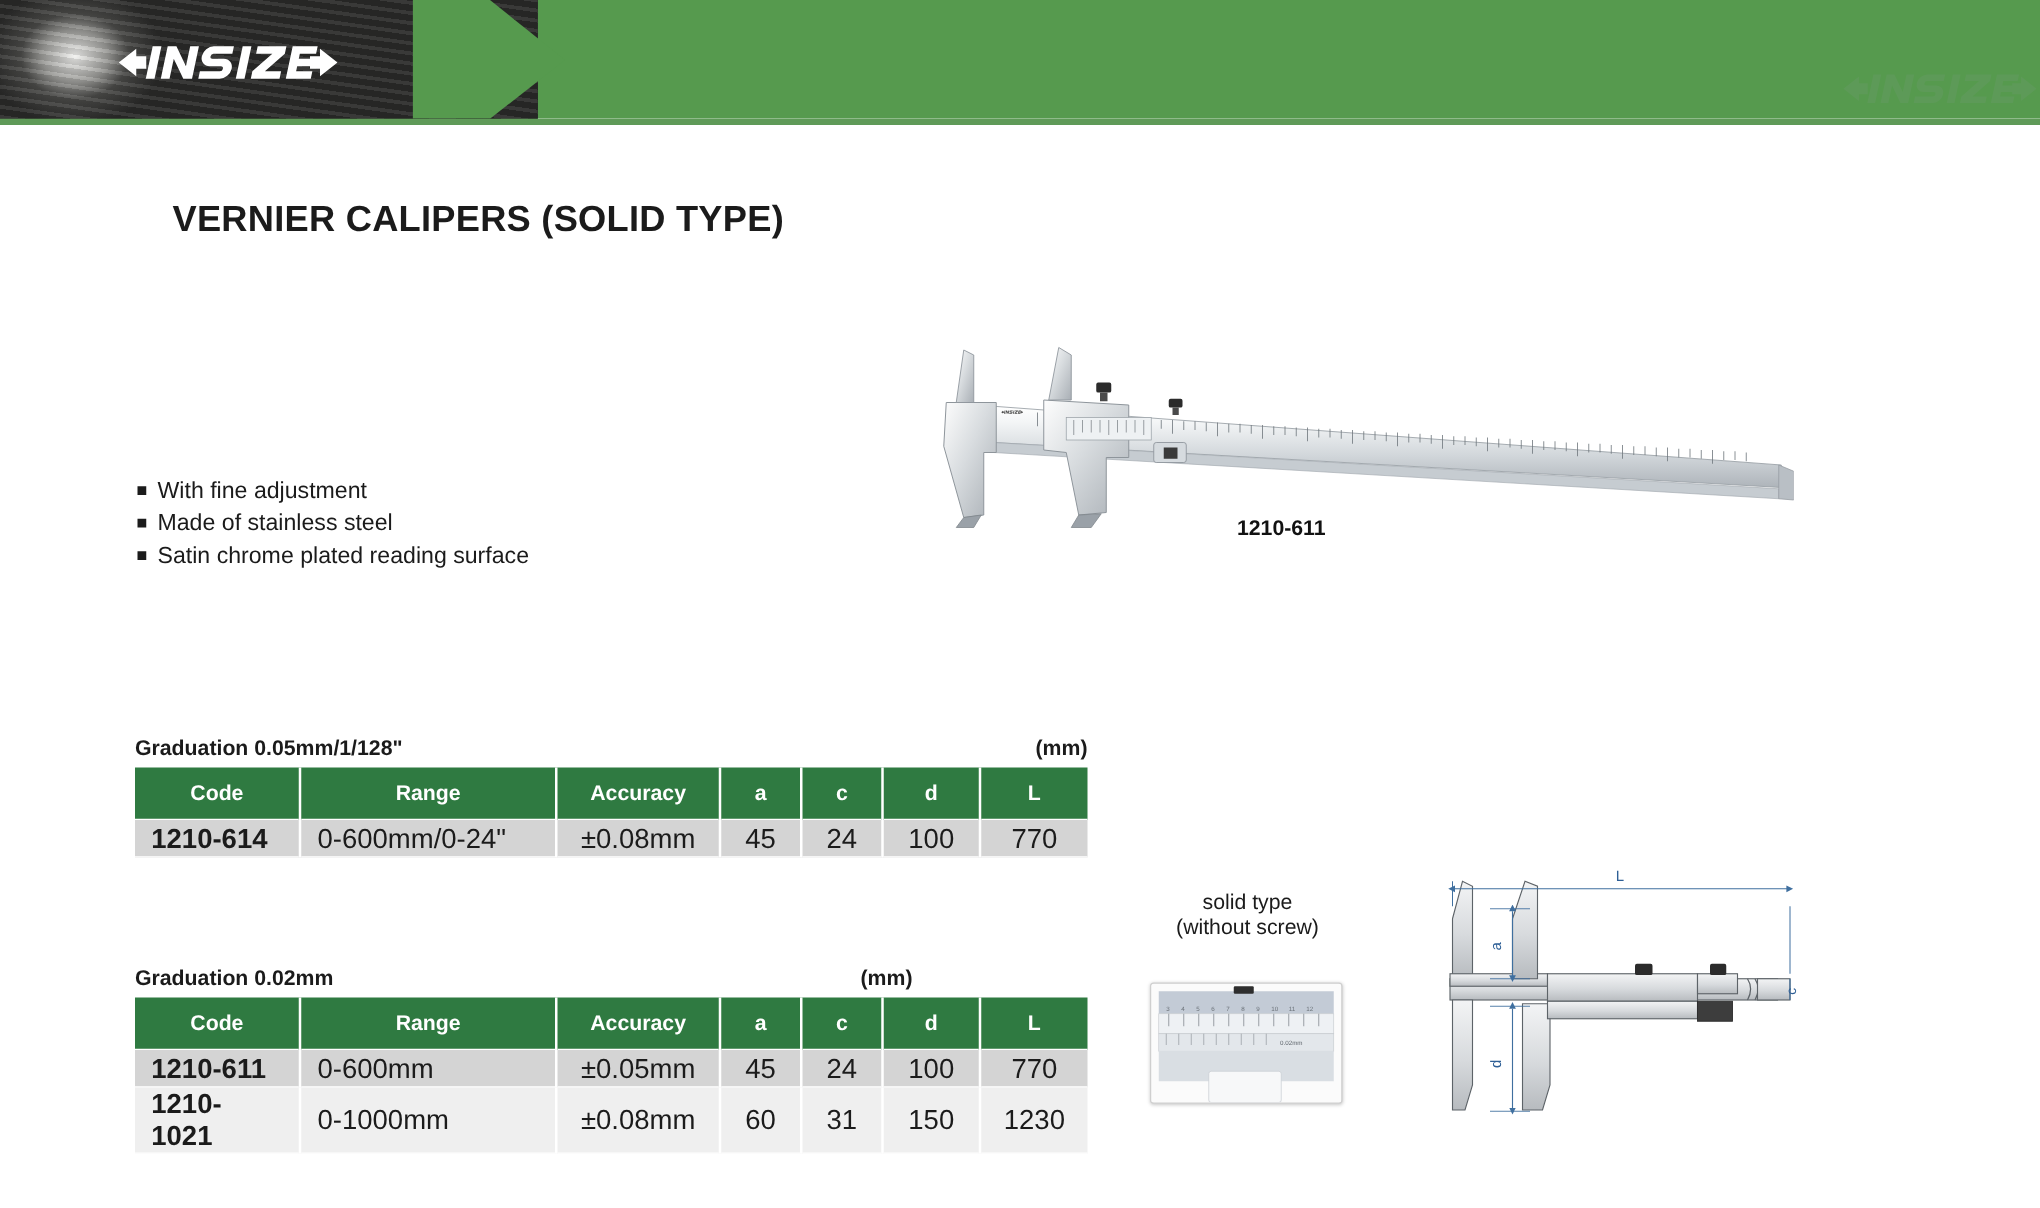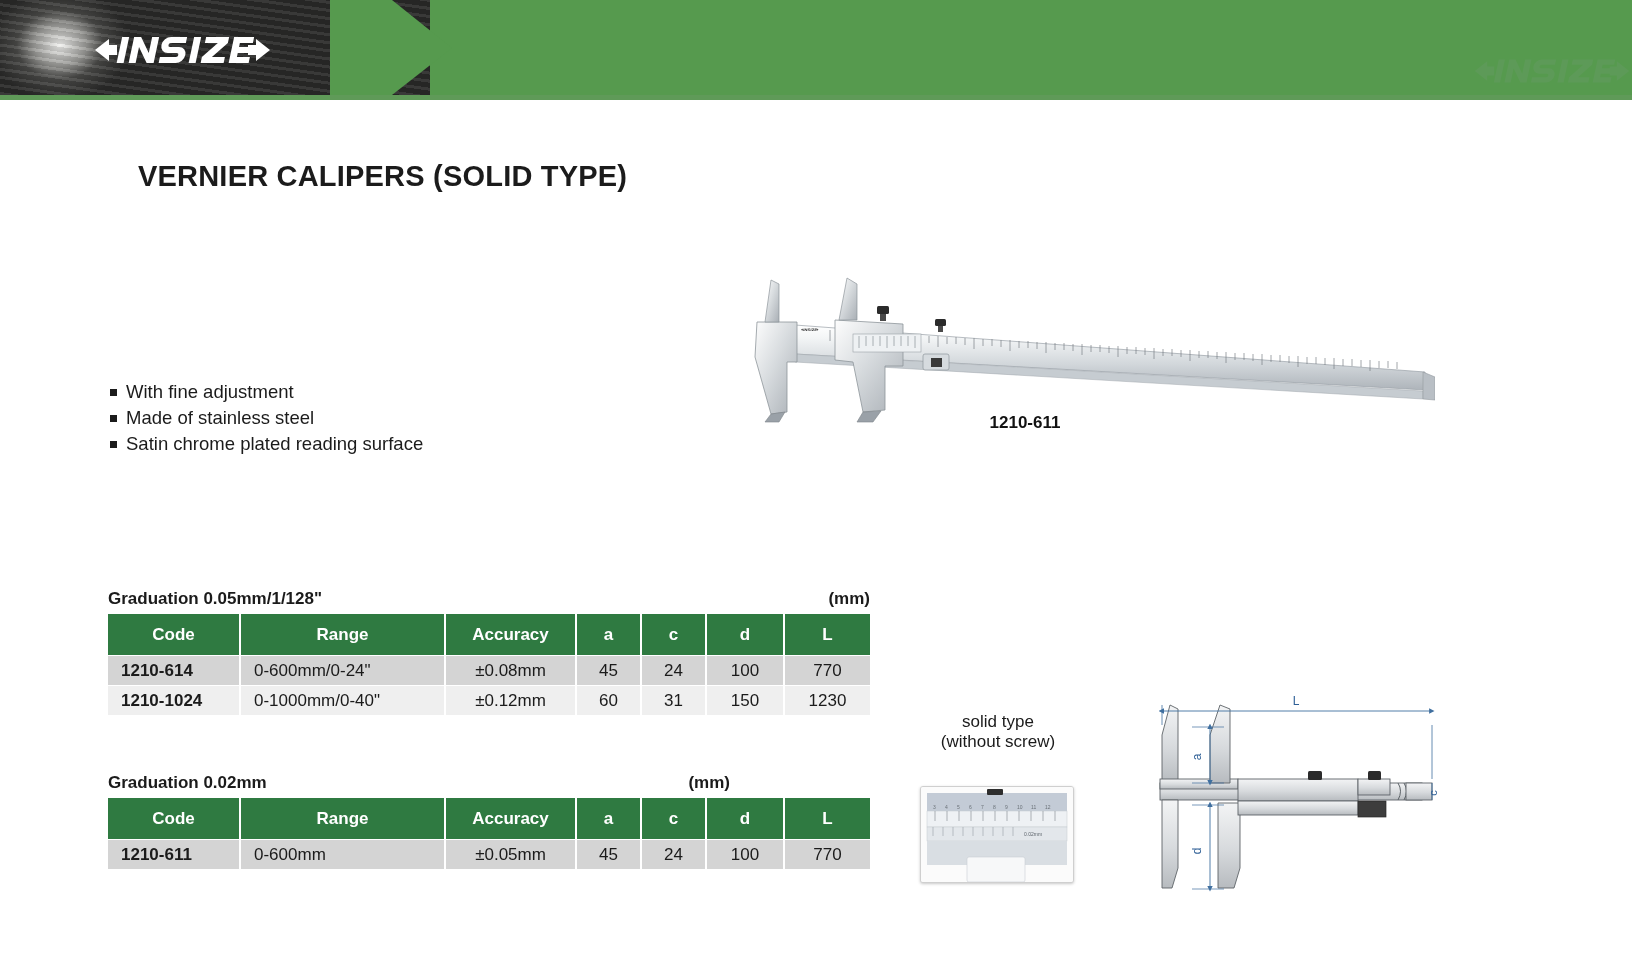--- a/index.html
+++ b/index.html
@@ -158,21 +158,21 @@
     font-weight: bold;
     height: 29px;
     text-align: center;
     padding: 6px 13px;
     border-right: 2px solid #ffffff;
     border-bottom: 1px solid #ffffff;
   }
   table.spec th.num { text-align: center; padding: 0; }
   table.spec th:last-child { border-right: none; }
   table.spec td {
-    font-size: 17px;
+    font-size: 22px;
     height: 29px;
     padding: 0 13px;
     border-right: 2px solid #ffffff;
     border-bottom: 1px solid #ffffff;
     color: #1b1b1b;
   }
   table.spec td.num { text-align: center; padding: 0; }
   table.spec td:last-child { border-right: none; }
   table.spec td.code { font-weight: bold; }
   table.spec tr.r-odd td { background: #d4d4d4; }
@@ -451,29 +451,20 @@
     <tbody>
       <tr class="r-odd">
         <td class="code">1210-614</td>
         <td>0-600mm/0-24"</td>
         <td class="num">±0.08mm</td>
         <td class="num">45</td>
         <td class="num">24</td>
         <td class="num">100</td>
         <td class="num">770</td>
       </tr>
-      <tr class="r-even">
-        <td class="code">1210-1024</td>
-        <td>0-1000mm/0-40"</td>
-        <td class="num">±0.12mm</td>
-        <td class="num">60</td>
-        <td class="num">31</td>
-        <td class="num">150</td>
-        <td class="num">1230</td>
-      </tr>
     </tbody>
   </table>
 </div>
 
 <div class="table-block t2">
   <div class="table-caption-row">
     <span>Graduation 0.02mm</span>
     <span>(mm)</span>
   </div>
   <table class="spec">
@@ -499,20 +490,29 @@
     </thead>
     <tbody>
       <tr class="r-odd">
         <td class="code">1210-611</td>
         <td>0-600mm</td>
         <td class="num">±0.05mm</td>
         <td class="num">45</td>
         <td class="num">24</td>
         <td class="num">100</td>
         <td class="num">770</td>
+      </tr>
+      <tr class="r-even">
+        <td class="code">1210-1021</td>
+        <td>0-1000mm</td>
+        <td class="num">±0.08mm</td>
+        <td class="num">60</td>
+        <td class="num">31</td>
+        <td class="num">150</td>
+        <td class="num">1230</td>
       </tr>
     </tbody>
   </table>
 </div>
 
 <div class="solid-type-label">
   <div>solid type</div>
   <div>(without screw)</div>
 </div>
 <div class="solid-type-img">

